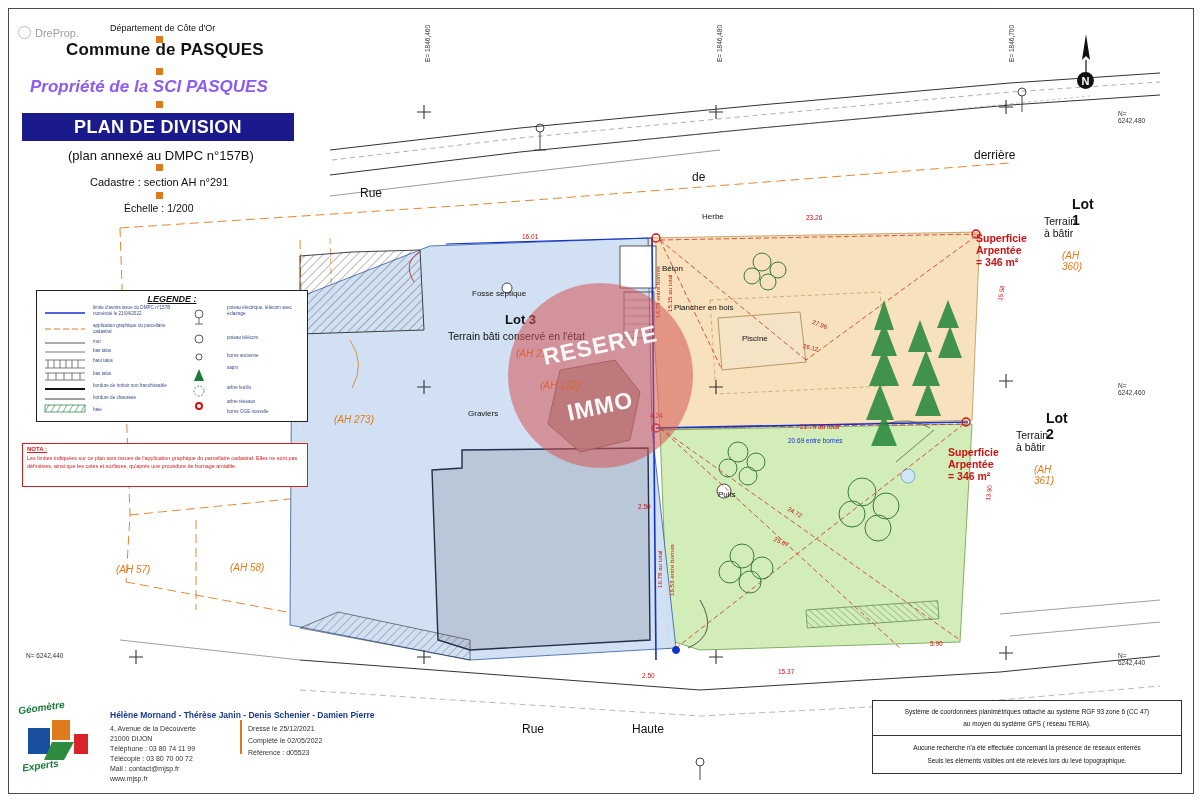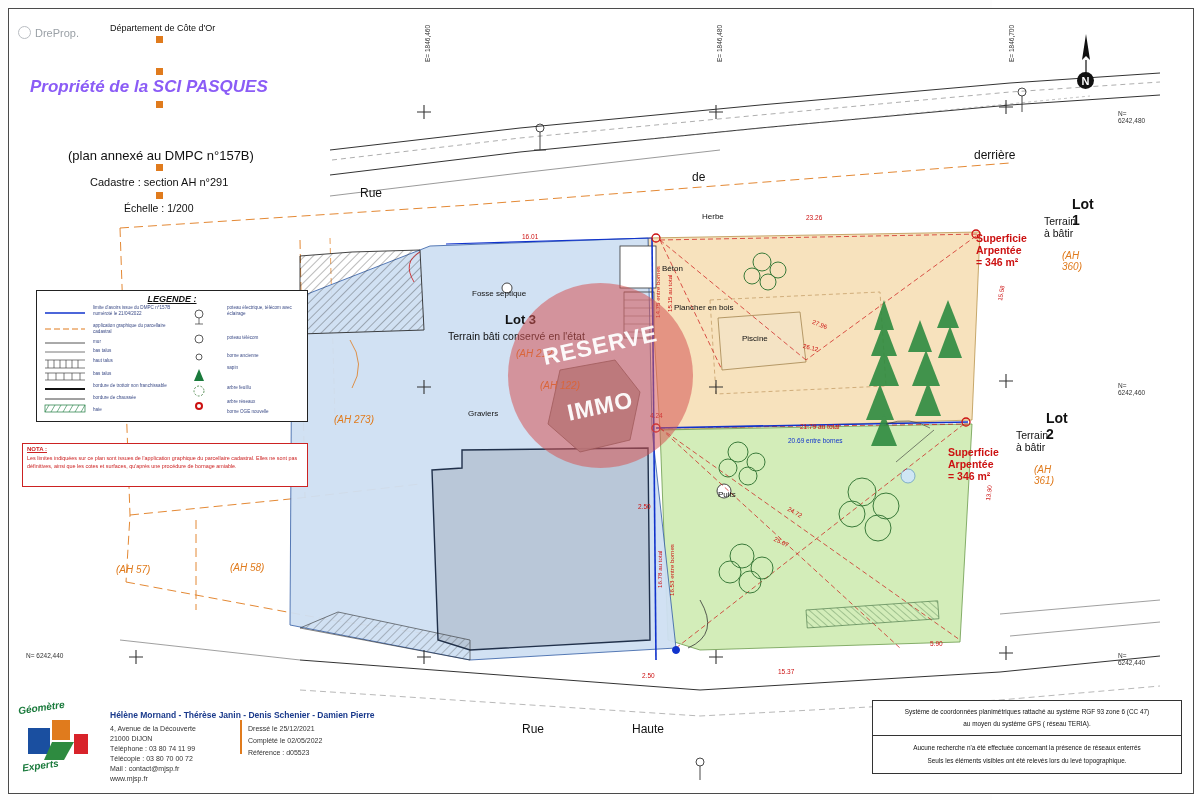--- a/index.html
+++ b/index.html
@@ -275,23 +275,25 @@
       <path d="M4,26 L4,52" stroke="#111" stroke-width="1.2"></path>
     </g>
   </svg>
 
   <div class="abs nosel" id="watermark-brand">
     <span class="wm-dot"></span><span>DreProp.</span>
   </div>
 
   <div class="abs nosel" id="dept-label">Département de Côte d'Or</div>
   <div class="orange-sq" style="left:156px;top:36px;"></div>
+  <div class="abs nosel" id="commune-title">Commune de PASQUES</div>
   <div class="orange-sq" style="left:156px;top:68px;"></div>
   <div class="abs nosel" id="propriete-title">Propriété de la SCI PASQUES</div>
   <div class="orange-sq" style="left:156px;top:101px;"></div>
+  <div class="abs nosel" id="plan-banner">PLAN DE DIVISION</div>
   <div class="abs nosel" id="plan-annexe">(plan annexé au DMPC n°157B)</div>
   <div class="orange-sq" style="left:156px;top:164px;"></div>
   <div class="abs nosel" id="cadastre-line">Cadastre : section AH n°291</div>
   <div class="orange-sq" style="left:156px;top:192px;"></div>
   <div class="abs nosel" id="echelle-line">Échelle : 1/200</div>
 
   <div class="abs" id="legend-box">
     <div id="legend-title">LEGENDE :</div>
 
     <svg class="abs" style="left:6px;top:16px;" width="46" height="106">

